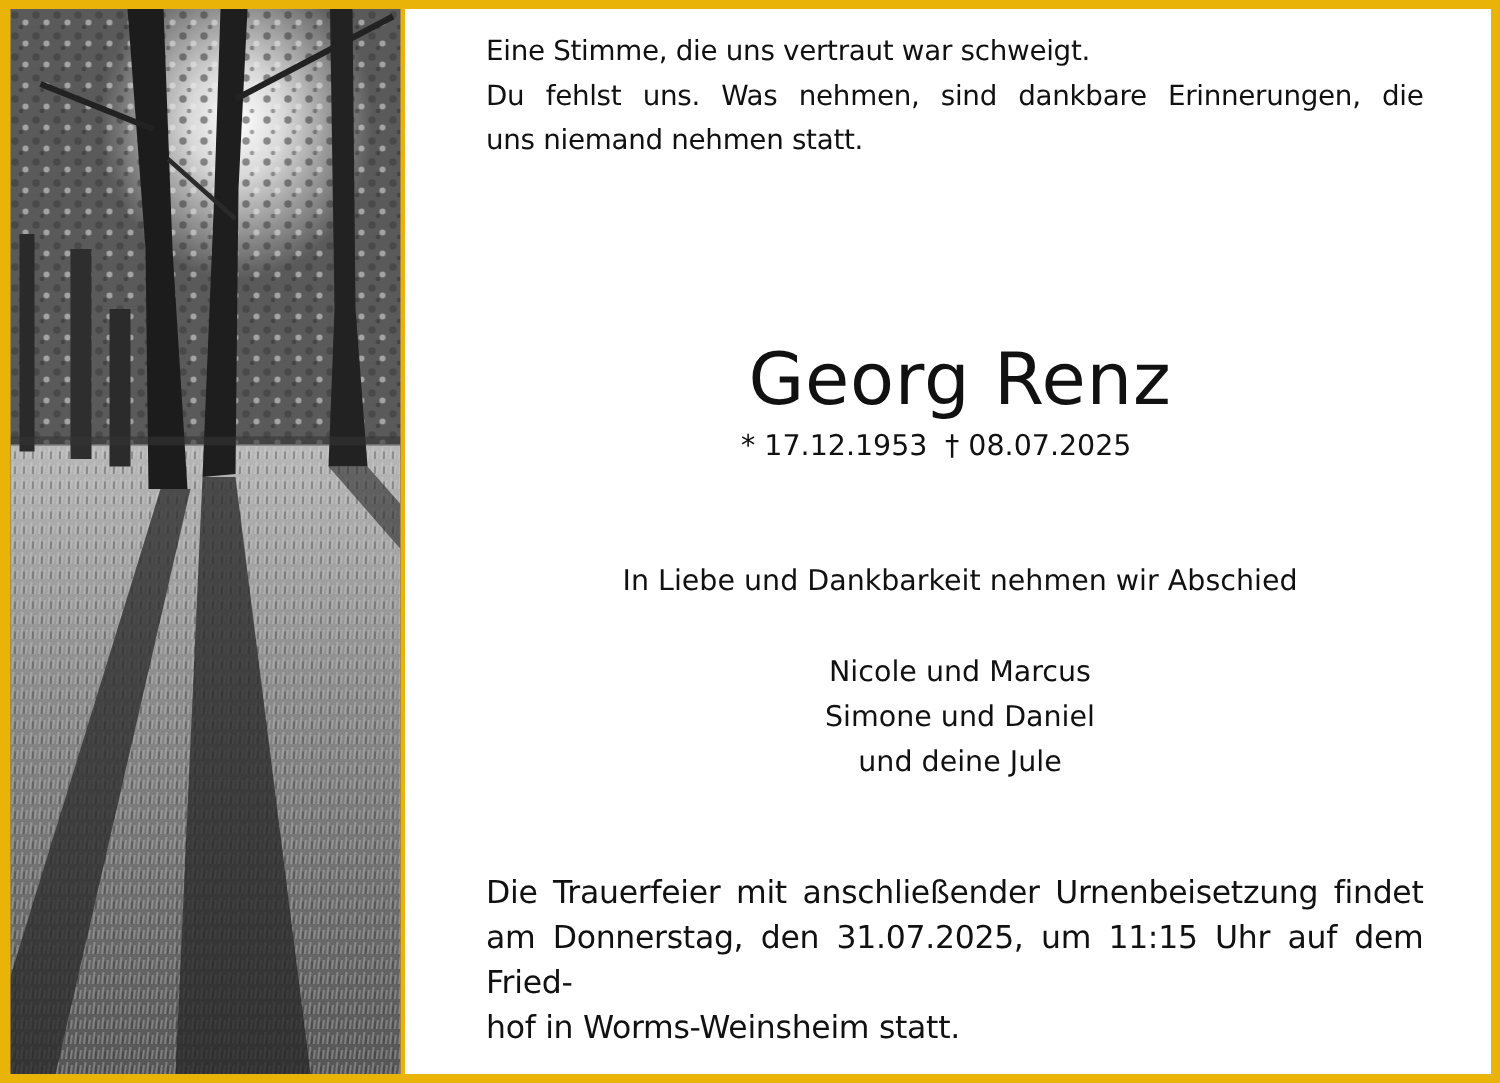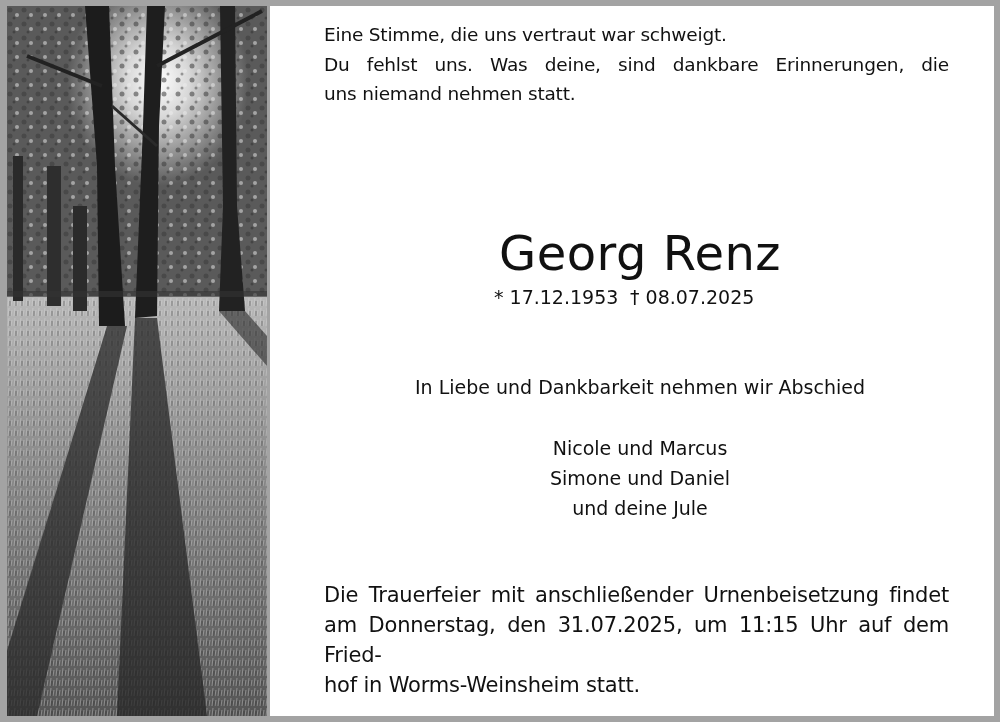--- a/index.html
+++ b/index.html
@@ -1,17 +1,17 @@
 <!DOCTYPE html>
 <html><head>
 <meta charset="utf-8">
 <style>
   html, body { margin:0; padding:0; }
   body { width:1000px; height:722px; background:#000; position:relative; overflow:hidden; }
-  .frame { position:absolute; left:0; top:0; width:1000px; height:722px; background:#a3a3a3; }
+  .frame { position:absolute; left:0; top:0; width:1000px; height:722px; background:#eab308; }
   .photo { position:absolute; left:7px; top:6px; width:260px; height:710px; overflow:hidden; background:#6a6a6a; }
   .panel { position:absolute; left:270px; top:6px; width:724px; height:710px; background:#fff; }
   .txt { font-family:"DejaVu Sans", sans-serif; color:#111; position:absolute; }
   .verse { left:54px; top:14px; width:625px; font-size:18.5px; line-height:29.5px; text-align:justify; letter-spacing:-0.2px; }
   .verse span { display:block; }
   .verse .just { text-align:justify; text-align-last:justify; }
   .name { left:0; width:740px; top:219px; font-size:48px; text-align:center; letter-spacing:0.5px; font-weight:500; }
   .dates { left:220px; top:280px; width:300px; font-size:19px; }
   .dates .b { position:absolute; left:4px; }
   .dates .d { position:absolute; left:140px; }
@@ -73,21 +73,21 @@
       <path d="M100 320 L120 320 L30 710 L-20 710 Z" fill="#2a2a2a" opacity="0.75"></path>
       <path d="M128 312 L150 312 L200 710 L110 710 Z" fill="#262626" opacity="0.75"></path>
       <path d="M212 305 L238 305 L260 330 L260 360 Z" fill="#2a2a2a" opacity="0.6"></path>
     </svg>
   </div>
 
   <div class="panel">
 
     <div class="txt verse">
       <span>Eine Stimme, die uns vertraut war schweigt.</span>
-      <span class="just">Du fehlst uns. Was deine, sind dankbare Erinnerungen, die</span>
+      <span class="just">Du fehlst uns. Was nehmen, sind dankbare Erinnerungen, die</span>
       <span>uns niemand nehmen statt.</span>
     </div>
 
     <div class="txt name">Georg Renz</div>
 
     <div class="txt dates">
       <span class="b">* 17.12.1953</span>
       <span class="d">† 08.07.2025</span>
     </div>
 

